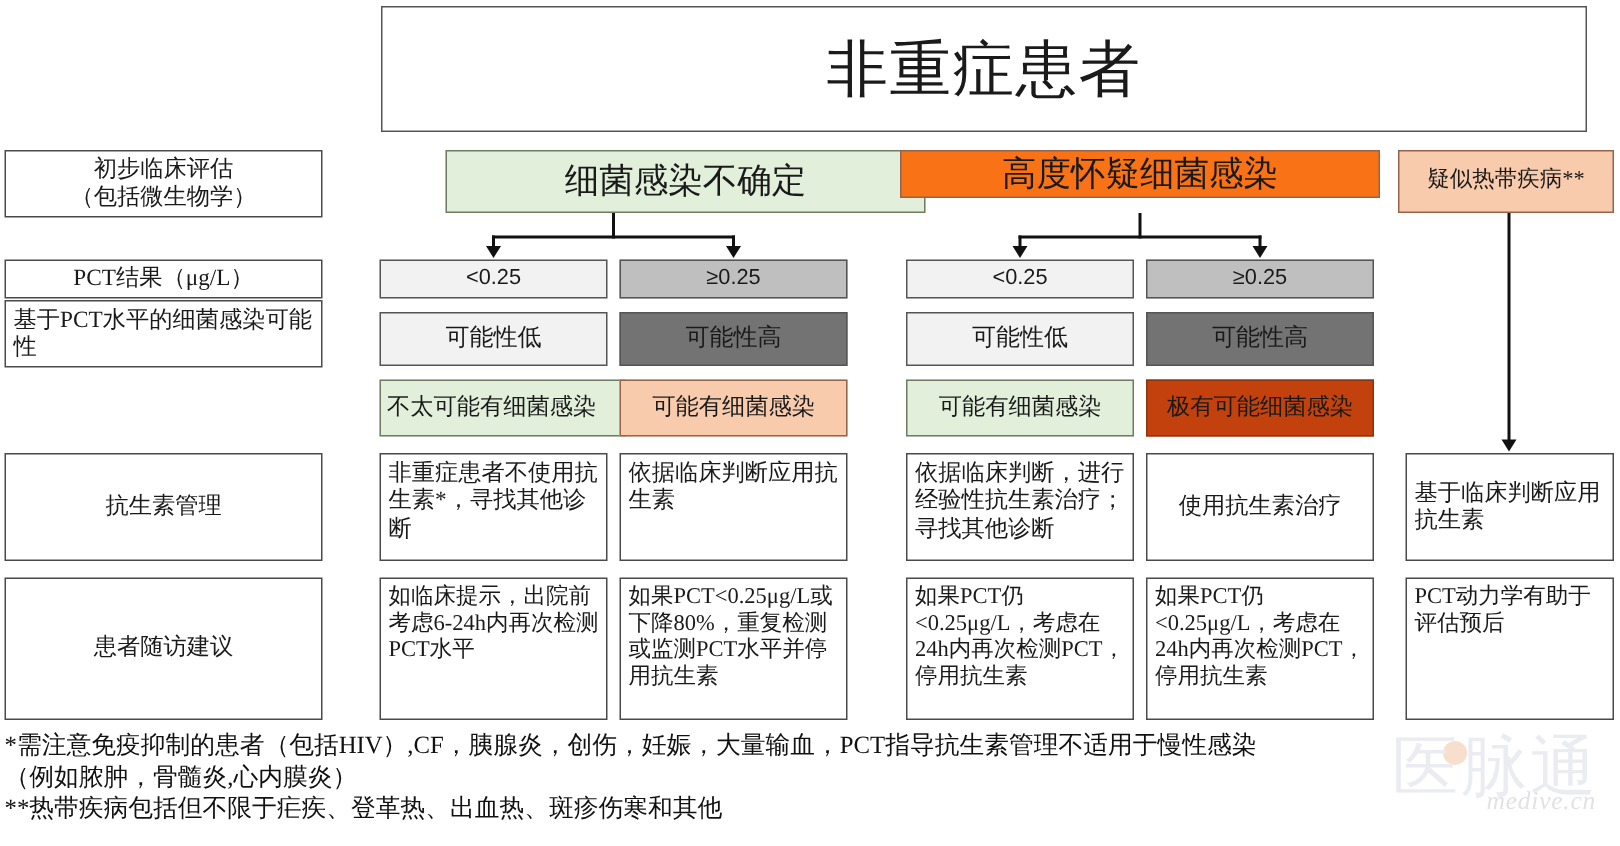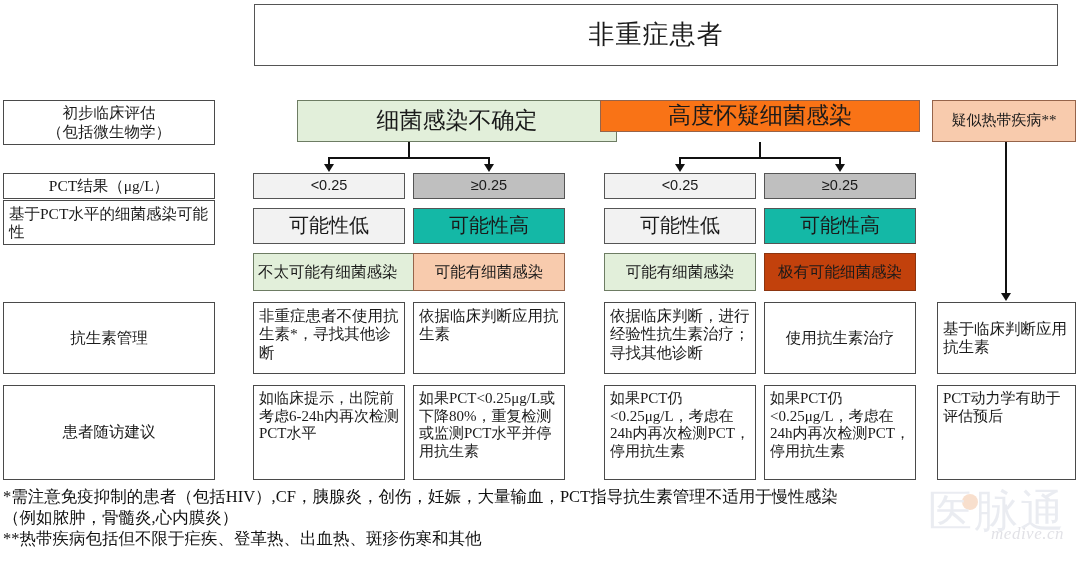--- a/index.html
+++ b/index.html
@@ -38,23 +38,23 @@
   }
   .box.top-left-text {
     justify-content: flex-start;
     align-items: flex-start;
     text-align: left;
     padding: 4px 4px 2px 5px;
   }
 
   
   #title-box {
-    left: 254px; top: 4px; width: 804px; height: 62px;
+    left: 254px; top: 4px; width: 804px; height: 84px;
     border: 1.5px solid #555;
-    font-size: 26px;
+    font-size: 41px;
     letter-spacing: 1px;
   }
 
   
   .row-label {
     left: 3px;
     width: 212px;
     font-size: 15.5px;
   }
   #label-initial { top: 100px; height: 45px; }
@@ -85,23 +85,23 @@
   
   .thr { top: 173px; height: 26px; font-size: 14.5px; font-family: "Liberation Sans", sans-serif; }
   .thr.low  { background: #f2f2f2; border: 1.5px solid #555; }
   .thr.high { background: #bfbfbf; border: 1.5px solid #555; }
   #thr-a { left: 253px; width: 152px; }
   #thr-b { left: 413px; width: 152px; }
   #thr-c { left: 604px; width: 152px; }
   #thr-d { left: 764px; width: 152px; }
 
   
-  .prob { top: 208px; height: 36px; font-size: 20px; }
+  .prob { top: 208px; height: 36px; font-size: 16px; }
   .prob.low  { background: #f2f2f2; border: 1.5px solid #555; }
-  .prob.high { background: #14b8a6; border: 1.5px solid #555; font-family: Liberation Serif, serif; }
+  .prob.high { background: #737373; border: 1.5px solid #555; font-family: Liberation Serif, serif; }
   #prob-a { left: 253px; width: 152px; }
   #prob-b { left: 413px; width: 152px; }
   #prob-c { left: 604px; width: 152px; }
   #prob-d { left: 764px; width: 152px; }
 
   
   .interp { top: 253px; height: 38px; font-size: 15.5px; }
   #int-a { left: 253px; width: 164px; background: #e2efda; border: 1.5px solid #6d7c63;
            justify-content: flex-start; text-align: left; padding-left: 4px; }
   #int-b { left: 413px; width: 152px; background: #f8cbad; border: 1.5px solid #96644a; }

